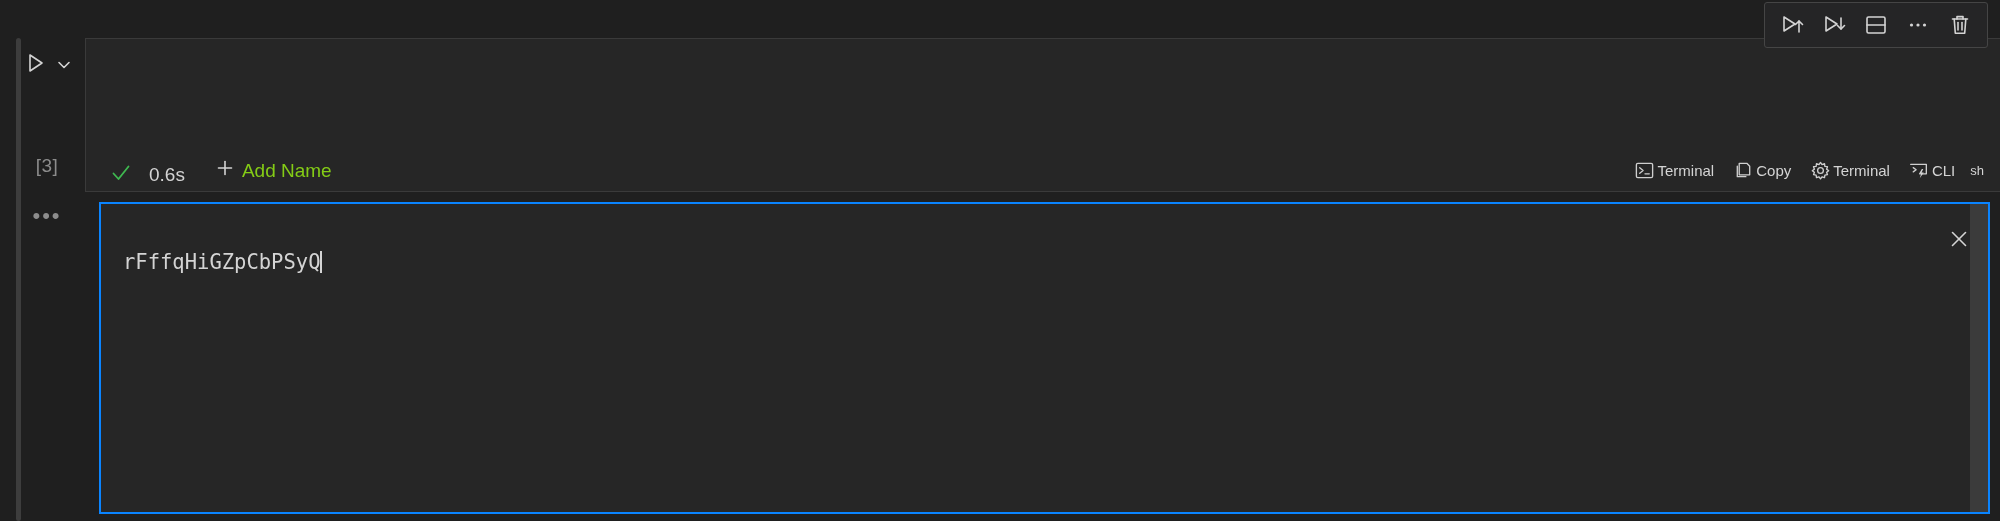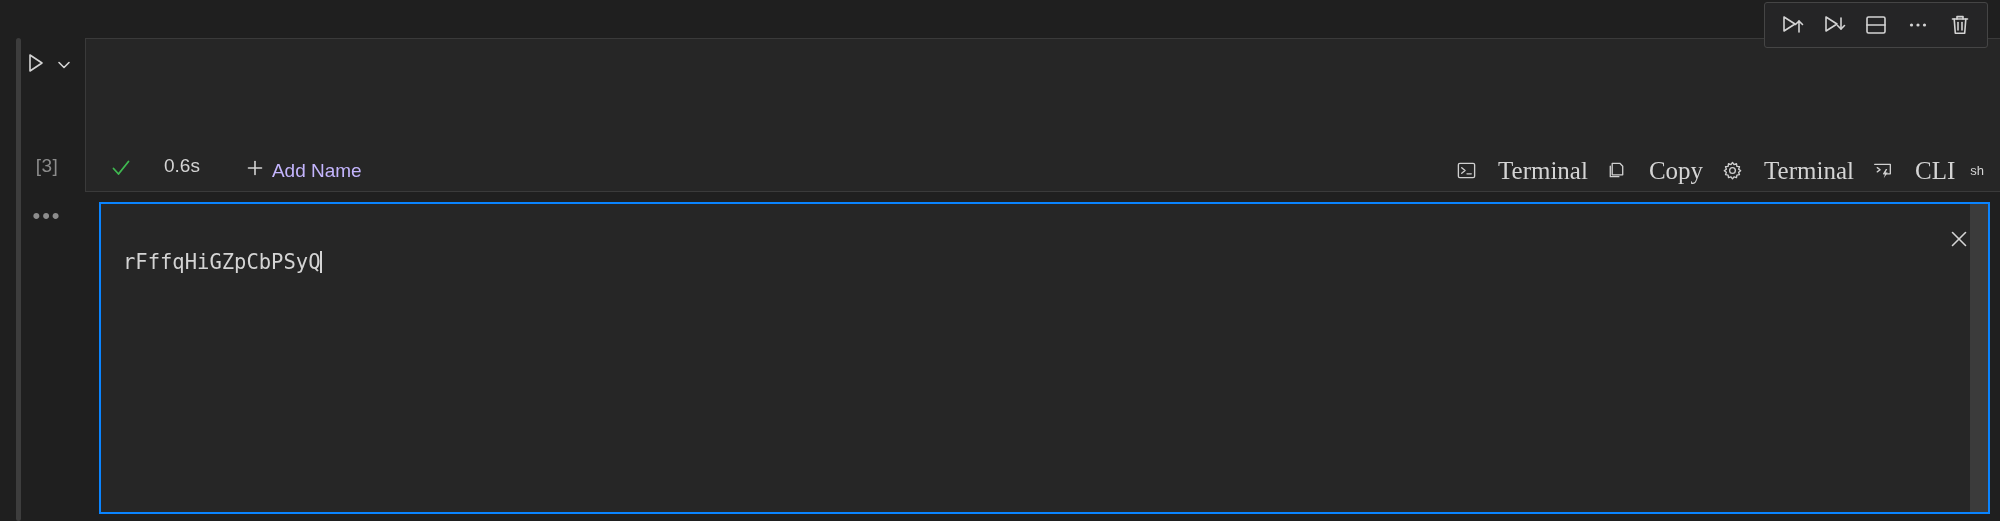--- a/index.html
+++ b/index.html
@@ -155,66 +155,65 @@
     background: #262626;
     border-left: 1px solid #3a3a3a;
     border-bottom: 1px solid #3a3a3a;
     display: flex;
     align-items: center;
     box-sizing: border-box;
     padding: 0 6px 0 22px;
   }
   .status-left {
     display: flex;
-    align-items: flex-start;
-    gap: 16px;
+    align-items: flex-end;
+    gap: 1px;
   }
   .check-icon {
     width: 26px;
     height: 26px;
     display: flex;
     align-items: center;
     justify-content: center;
   }
   .duration {
     font-size: 19px;
     color: #d4d4d4;
     margin-left: 14px;
     font-family: "Liberation Sans", sans-serif;
   }
   .add-name {
     display: flex;
     align-items: center;
     gap: 7px;
     margin-left: 24px;
     font-size: 19px;
-    color: #c4b5fd;
+    color: #84cc16;
     cursor: pointer;
     padding: 3px 5px;
     border-radius: 3px;
   }
 
   .status-right {
     margin-left: auto;
     display: flex;
     align-items: center;
     gap: 0px;
     padding-right: 4px;
   }
   .action {
     display: flex;
     align-items: center;
-    gap: 21px;
-    font-size: 25px;
+    gap: 2px;
+    font-size: 15px;
     color: #d4d4d4;
     cursor: pointer;
     padding: 4px 9px;
     border-radius: 3px;
     white-space: nowrap;
-    font-family: Liberation Serif, serif;
   }
   .action .glyph {
     width: 22px;
     height: 22px;
     display: flex;
     align-items: center;
     justify-content: center;
   }
   .action-plain {
     font-size: 13px;

